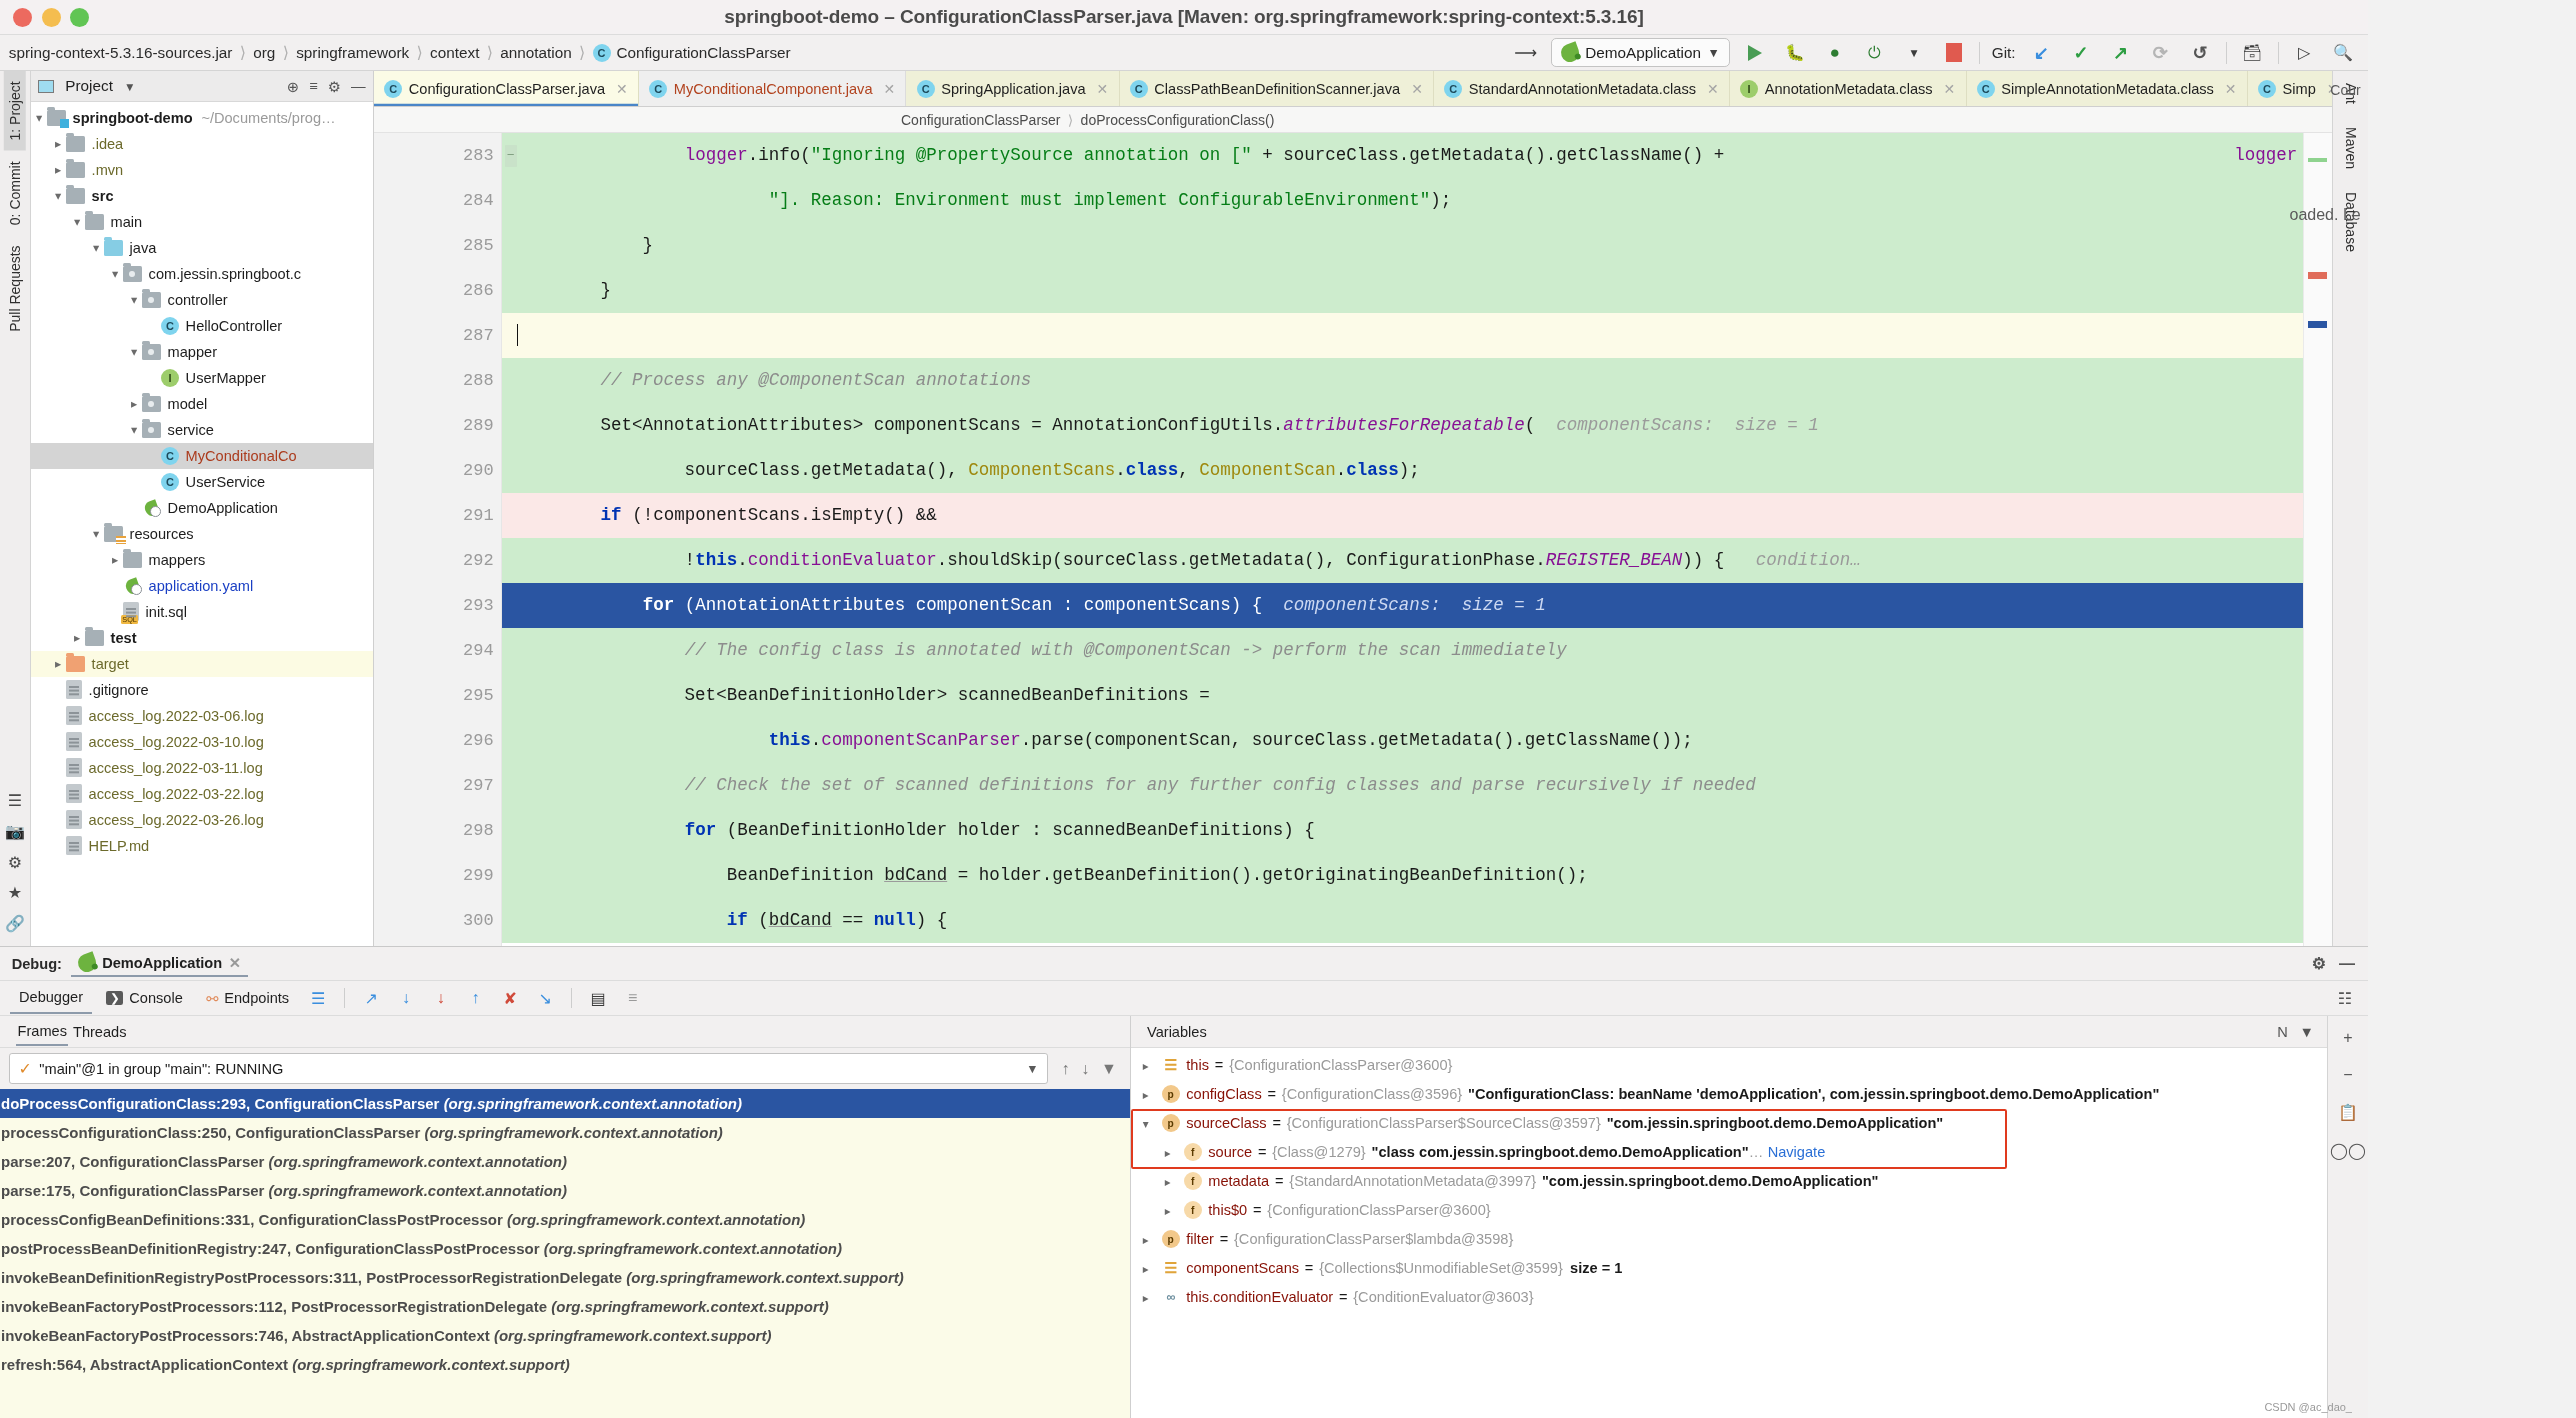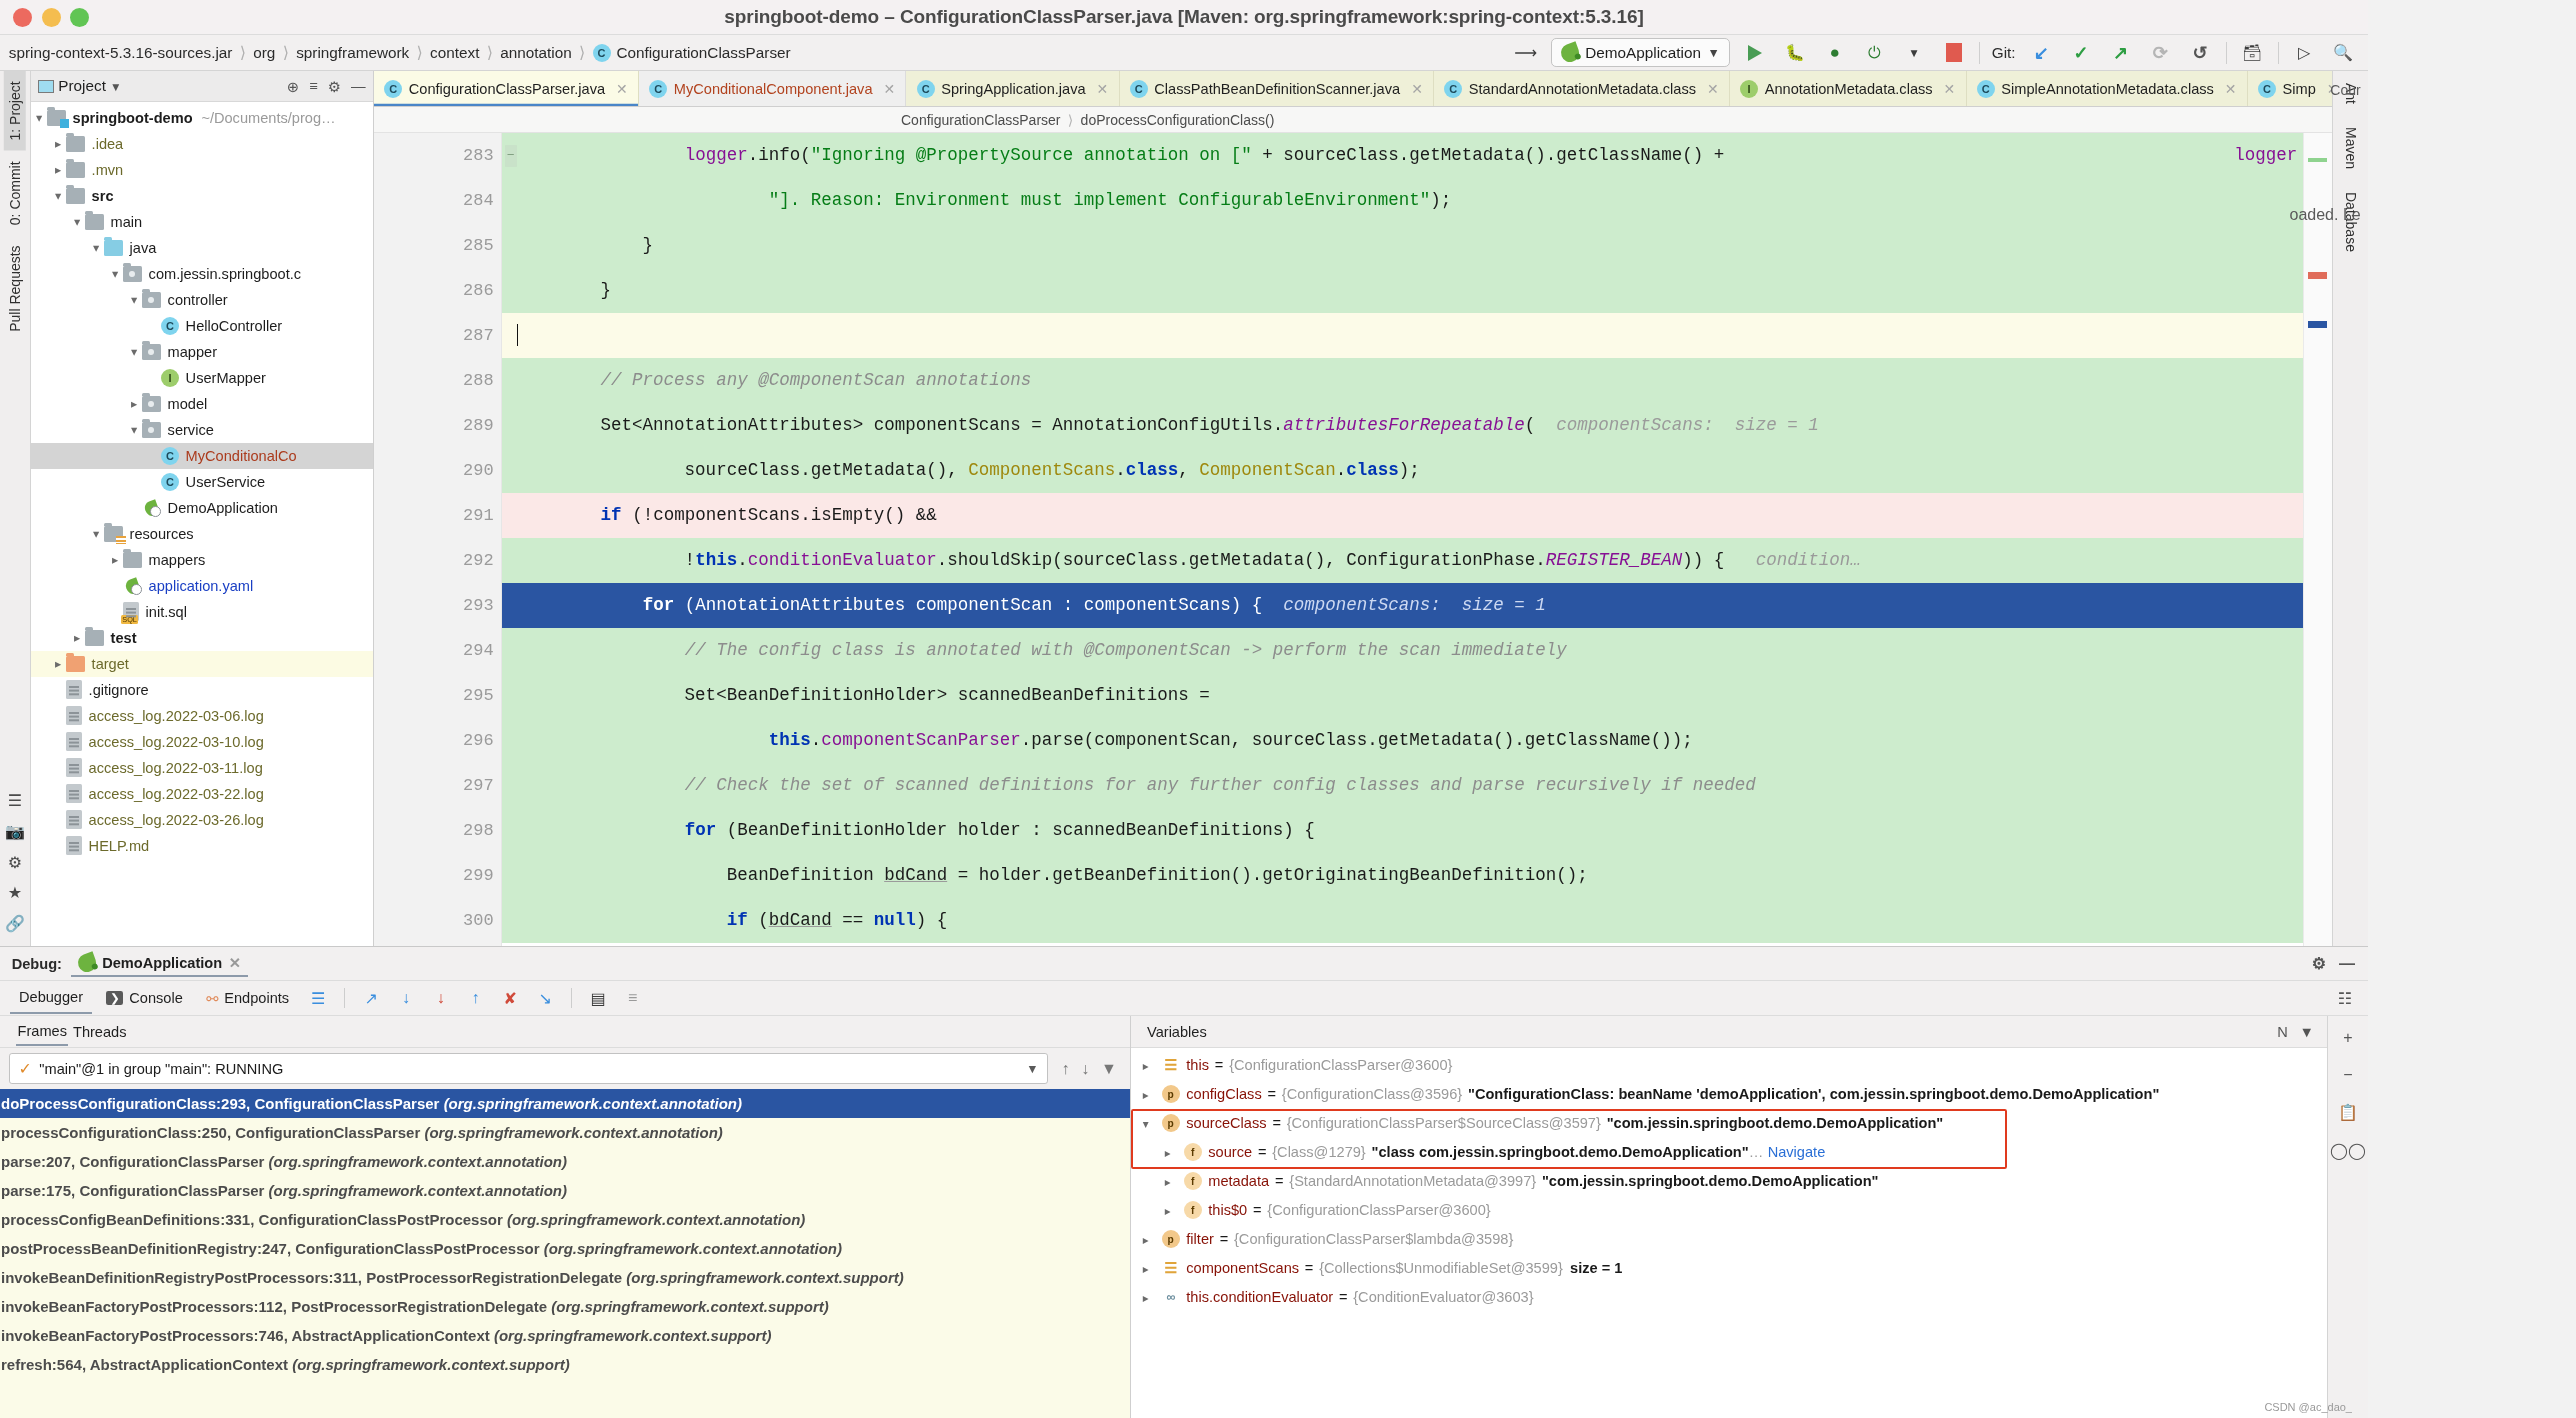--- a/index.html
+++ b/index.html
@@ -87,21 +87,21 @@
     padding: 11.7px 2.9px; white-space: nowrap; display: flex; align-items: center; gap: 5.8px;
   }
 
   
   .project-pane {
     width: 343px; background: #ffffff; border-right: 0.7px solid #cfcfcf;
     display: flex; flex-direction: column; flex: none;
   }
   .pp-head {
     height: 31px; background: #ecebeb; display: flex; align-items: center;
-    padding: 0 7.3px; gap: 4px; border-bottom: 0.7px solid #d8d8d8; flex: none;
+    padding: 0 7.3px; gap: 11px; border-bottom: 0.7px solid #d8d8d8; flex: none;
   }
   .pp-title { font-size: 15.3px; color: #1f1f1f; }
   .pp-sq { width: 16px; height: 13px; background: #9fdcf0; border: 1.5px solid #7a7a7a; }
   .pp-head-right { margin-left: auto; display: flex; align-items: center; gap: 10.2px; color: #555; font-size: 14.6px;}
   .tree { flex: 1; overflow: hidden; padding-top: 2.9px; font-size: 14.6px; }
   .trow { display: flex; align-items: center; height: 26px; padding-right: 4.4px; white-space: nowrap; }
   .trow.sel  { background: #d4d4d4; }
   .trow.hl   { background: #fcfbe3; }
   .arrow { width: 16px; text-align: center; color: #6b6b6b; font-size: 12.4px; flex: none; }
   .arrow.none { color: transparent; }

